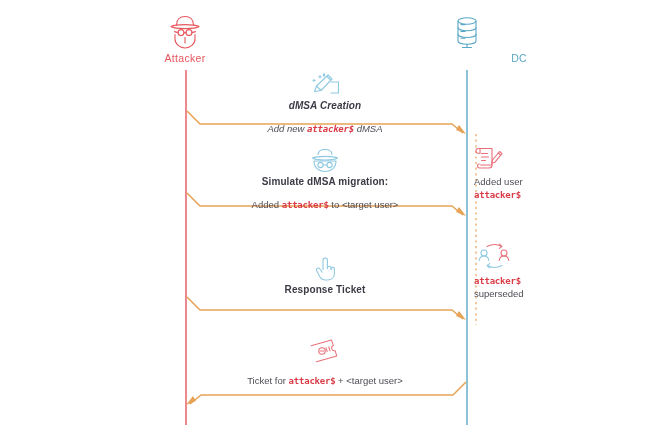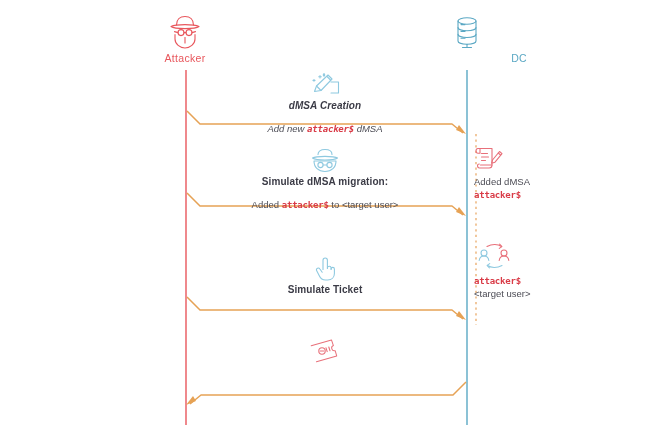--- a/index.html
+++ b/index.html
@@ -170,50 +170,51 @@
   <div class="msg" id="msg-3">
     <span class="micon">
       <svg width="24" height="26" viewBox="0 0 24 26" xmlns="http://www.w3.org/2000/svg">
         <g fill="none" stroke="#8ec9e0" stroke-width="1.1" stroke-linejoin="round" stroke-linecap="round">
           <path d="M10,13.5 L10,4.2 C10,2.9 11,2 12.2,2 C13.4,2 14.4,2.9 14.4,4.2 L14.4,12.5"></path>
           <path d="M14.4,12 C14.4,10.9 15.3,10.2 16.3,10.2 C17.3,10.2 18.1,10.9 18.1,12 L18.1,13.4"></path>
           <path d="M18.1,13 C18.1,12 18.9,11.4 19.8,11.4 C20.7,11.4 21.4,12 21.4,13 L21.4,17.5 C21.4,21.4 18.6,24 14.8,24 L12.5,24 C9.4,24 7.4,22.2 6.3,19.8 L3.6,14.6 C3.1,13.6 3.6,12.6 4.5,12.2 C5.4,11.8 6.3,12.1 6.9,13 L9.2,16.2"></path>
         </g>
       </svg>
     </span>
-    <span class="title">Simulate Ticket</span>
+    <span class="title">Response Ticket</span>
   </div>
 
   <div class="msg" id="msg-4">
     <span class="micon">
       <svg width="32" height="26" viewBox="0 0 32 26" xmlns="http://www.w3.org/2000/svg">
         <g fill="none" stroke="#e8707a" stroke-width="1.1" stroke-linejoin="round" stroke-linecap="round">
           <path d="M3.5,9.5 L25.5,3.2 L27.6,9.3 C26.1,9.9 25.4,11.5 25.9,13 C26.4,14.5 28,15.3 29.5,14.9 L31.2,20.6 L9.2,26.9" transform="translate(-1,-1) scale(0.92)"></path>
           <circle cx="13" cy="13" r="3.2"></circle>
           <path d="M11.3,13 L14.7,13"></path>
           <path d="M17,9.8 L18.2,13.6 M19.8,9 L21,12.8"></path>
         </g>
       </svg>
     </span>
+    <span class="sub"><span>Ticket for </span><span class="mono">attacker$</span><span>  + &lt;target user&gt;</span></span>
   </div>
 
   <div class="note" id="note-1">
     <span class="nicon">
       <svg width="30" height="30" viewBox="0 0 30 30" xmlns="http://www.w3.org/2000/svg">
         <g fill="none" stroke="#e8707a" stroke-width="1.1" stroke-linejoin="round" stroke-linecap="round">
           <path d="M4,4.5 L18,4.5 L18,21 L6.5,21"></path>
           <path d="M4,4.5 C2.5,4.5 2,5.6 2,7 C2,8.4 2.5,9.2 4,9.2 L6,9.2 L6,4.5"></path>
           <path d="M18,21 C18,22.6 17,24 15.2,24 L5.5,24 C4,24 3.5,22.8 3.5,21.6 C3.5,20.6 4.2,20 5.3,20"></path>
           <path d="M7.5,9.5 L13.5,9.5 M7.5,13 L14.5,13 M7.5,16.5 L11.5,16.5"></path>
           <path d="M18.5,16 L25.5,7.5 L28,9.7 L21,18.2 L17.6,19.2 Z"></path>
           <path d="M24.2,9 L26.6,11"></path>
         </g>
       </svg>
     </span>
-    <span class="ntxt">Added dMSA</span>
+    <span class="ntxt">Added user</span>
     <span class="ntxt em">attacker$</span>
   </div>
 
   <div class="note" id="note-2">
     <span class="nicon">
       <svg width="42" height="28" viewBox="0 0 42 28" xmlns="http://www.w3.org/2000/svg">
         <g fill="none" stroke-width="1.1" stroke-linejoin="round" stroke-linecap="round">
           <g stroke="#8ec9e0">
             <circle cx="10" cy="10" r="3"></circle>
             <path d="M5.2,17.5 C5.6,14.3 7.6,13 10,13 C12.4,13 14.4,14.3 14.8,17.5"></path>
@@ -227,16 +228,16 @@
             <path d="M25.6,1.2 L27.9,3.6 L25.3,5.4"></path>
           </g>
           <g stroke="#8ec9e0">
             <path d="M28,22.5 C23,25.2 17,25 13.5,22.5"></path>
             <path d="M15.4,24.8 L13.1,22.4 L15.7,20.6"></path>
           </g>
         </g>
       </svg>
     </span>
     <span class="ntxt em">attacker$</span>
-    <span class="ntxt">&lt;target user&gt;</span>
+    <span class="ntxt">superseded</span>
   </div>
 
 </div>
 
 </body></html>

